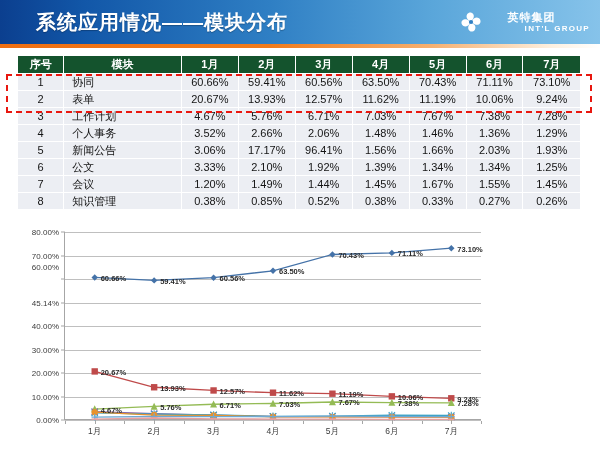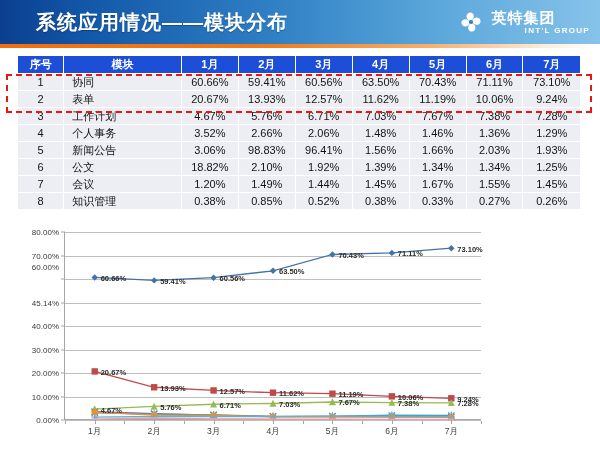--- a/index.html
+++ b/index.html
@@ -48,24 +48,25 @@
     position: absolute;
     right: 10px; top: 7px;
     display: flex;
     align-items: center;
     gap: 6px;
   }
   #logo-mark { width: 30px; height: 30px; display: block; }
   #logo-text { line-height: 1; }
   #logo-cn {
     display: block;
-    font-size: 15px;
+    font-size: 11px;
     font-weight: bold;
     color: #ffffff;
     letter-spacing: 1px;
+    margin-left: 16px;
   }
   #logo-en {
     display: block;
     font-size: 8px;
     font-weight: bold;
     color: #ffffff;
     letter-spacing: 1.3px;
     margin-top: 2px;
     padding-left: 33px;
   }
@@ -76,21 +77,21 @@
     left: 18px; top: 56px;
     width: 562px;
   }
   table#data-table {
     width: 562px;
     border-collapse: collapse;
     font-size: 11px;
     color: #1a1a1a;
   }
   #data-table thead th {
-    background: #1d4ed8;
+    background: #14532d;
     color: #ffffff;
     font-weight: bold;
     font-size: 11px;
     height: 16px;
     padding: 1px 0;
     border-right: 1px solid #ffffff;
     border-bottom: 1px solid #ffffff;
     text-align: center;
   }
   #data-table thead th:last-child { border-right: none; }
@@ -277,31 +278,31 @@
             <td class="col-m">2.06%</td>
             <td class="col-m">1.48%</td>
             <td class="col-m">1.46%</td>
             <td class="col-m">1.36%</td>
             <td class="col-m">1.29%</td>
           </tr>
           <tr>
             <td class="col-no">5</td>
             <td class="col-name c-name">新闻公告</td>
             <td class="col-m">3.06%</td>
-            <td class="col-m">98.83%</td>
+            <td class="col-m">17.17%</td>
             <td class="col-m">96.41%</td>
             <td class="col-m">1.56%</td>
             <td class="col-m">1.66%</td>
             <td class="col-m">2.03%</td>
             <td class="col-m">1.93%</td>
           </tr>
           <tr>
             <td class="col-no">6</td>
             <td class="col-name c-name">公文</td>
-            <td class="col-m">18.82%</td>
+            <td class="col-m">3.33%</td>
             <td class="col-m">2.10%</td>
             <td class="col-m">1.92%</td>
             <td class="col-m">1.39%</td>
             <td class="col-m">1.34%</td>
             <td class="col-m">1.34%</td>
             <td class="col-m">1.25%</td>
           </tr>
           <tr>
             <td class="col-no">7</td>
             <td class="col-name c-name">会议</td>

